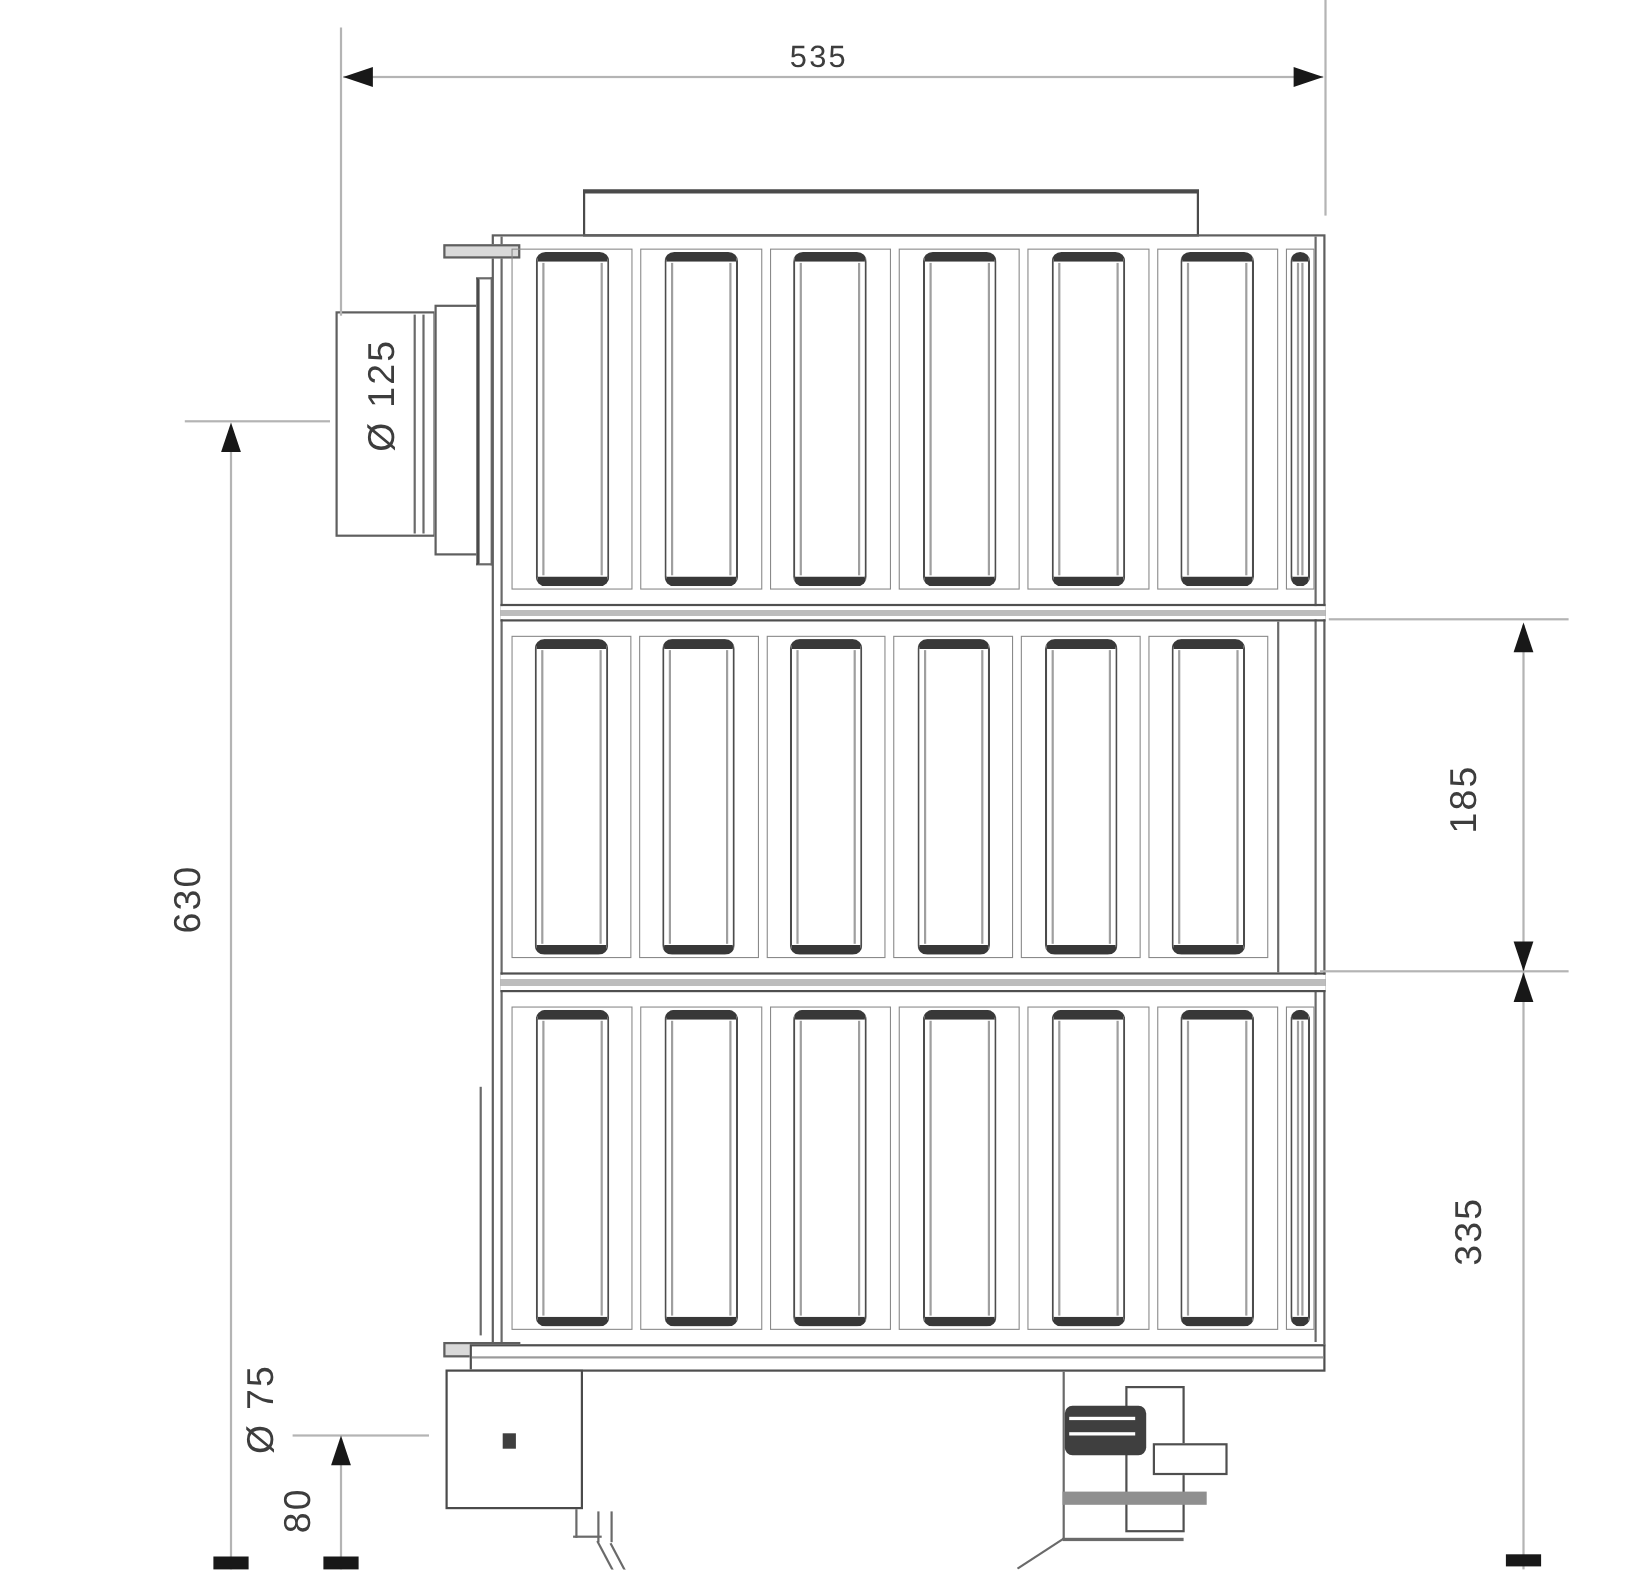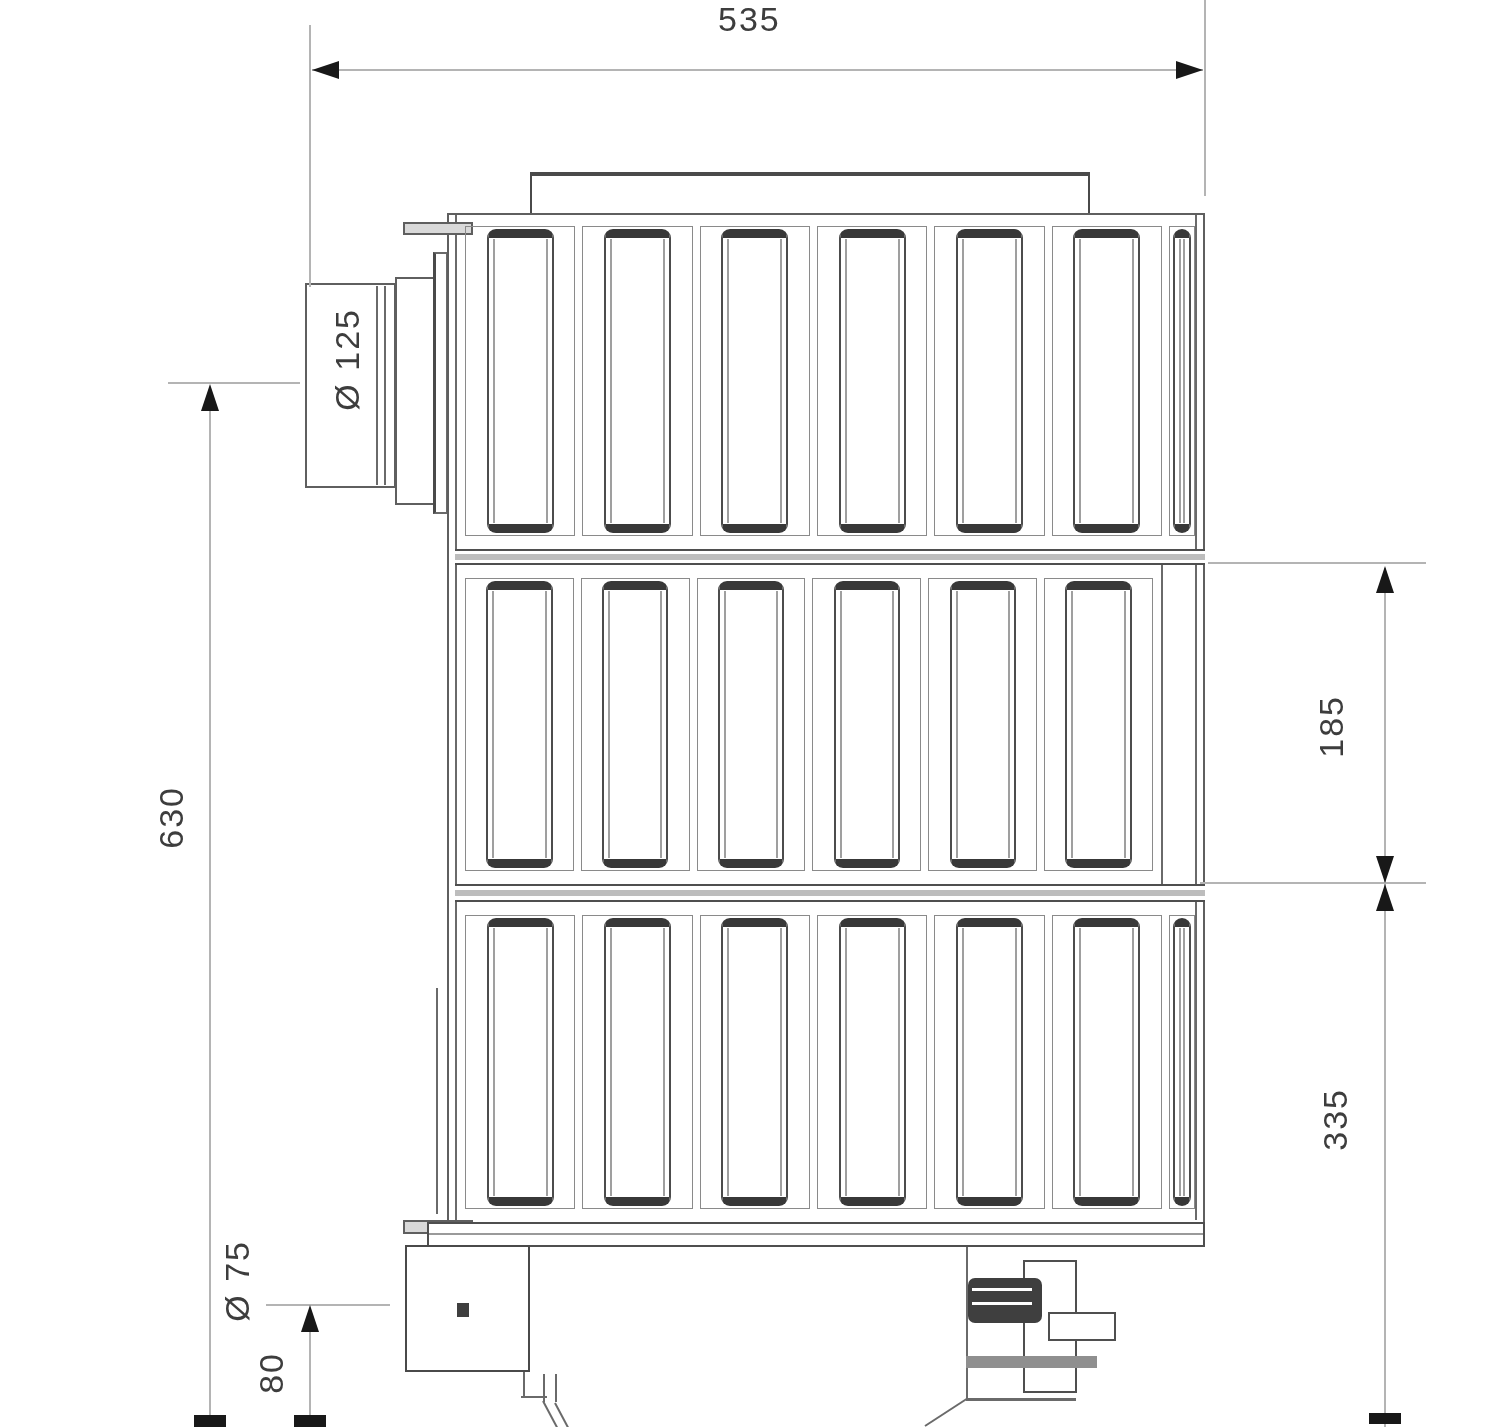--- a/index.html
+++ b/index.html
@@ -13,21 +13,21 @@
   .sline{background:#6a6a6a;}            
   .sline-dark{background:#3f3f3f;}
   
   .arr{position:absolute;width:0;height:0;}
   .arr-left {border-top:9px solid transparent;border-bottom:9px solid transparent;border-right:27px solid #181818;}
   .arr-right{border-top:9px solid transparent;border-bottom:9px solid transparent;border-left:27px solid #181818;}
   .arr-up   {border-left:9px solid transparent;border-right:9px solid transparent;border-bottom:27px solid #181818;}
   .arr-down {border-left:9px solid transparent;border-right:9px solid transparent;border-top:27px solid #181818;}
   .endbar{background:#181818;}
   
-  .hlabel{position:absolute;font-size:34px;color:#3d3d3d;letter-spacing:2px;white-space:nowrap;}
+  .hlabel{position:absolute;font-size:28px;color:#3d3d3d;letter-spacing:2px;white-space:nowrap;margin-top:36px;}
   .vlabel{position:absolute;font-size:34px;color:#3d3d3d;letter-spacing:2px;white-space:nowrap;
           writing-mode:vertical-rl;transform:rotate(180deg);}
   
   .frame{border:2px solid #5f5f5f;background:transparent;}
   .framebg{border:2px solid #5f5f5f;background:#fff;}
   
   .g-row{position:absolute;display:flex;gap:7px;padding:13px 10px;box-sizing:border-box;}
   .g-cell{flex:1 1 0;border:1.5px solid #8a8a8a;position:relative;display:flex;
           align-items:stretch;justify-content:center;box-sizing:border-box;padding:2px 0;}
   .g-cell.narrow{flex:0 0 26px;}

